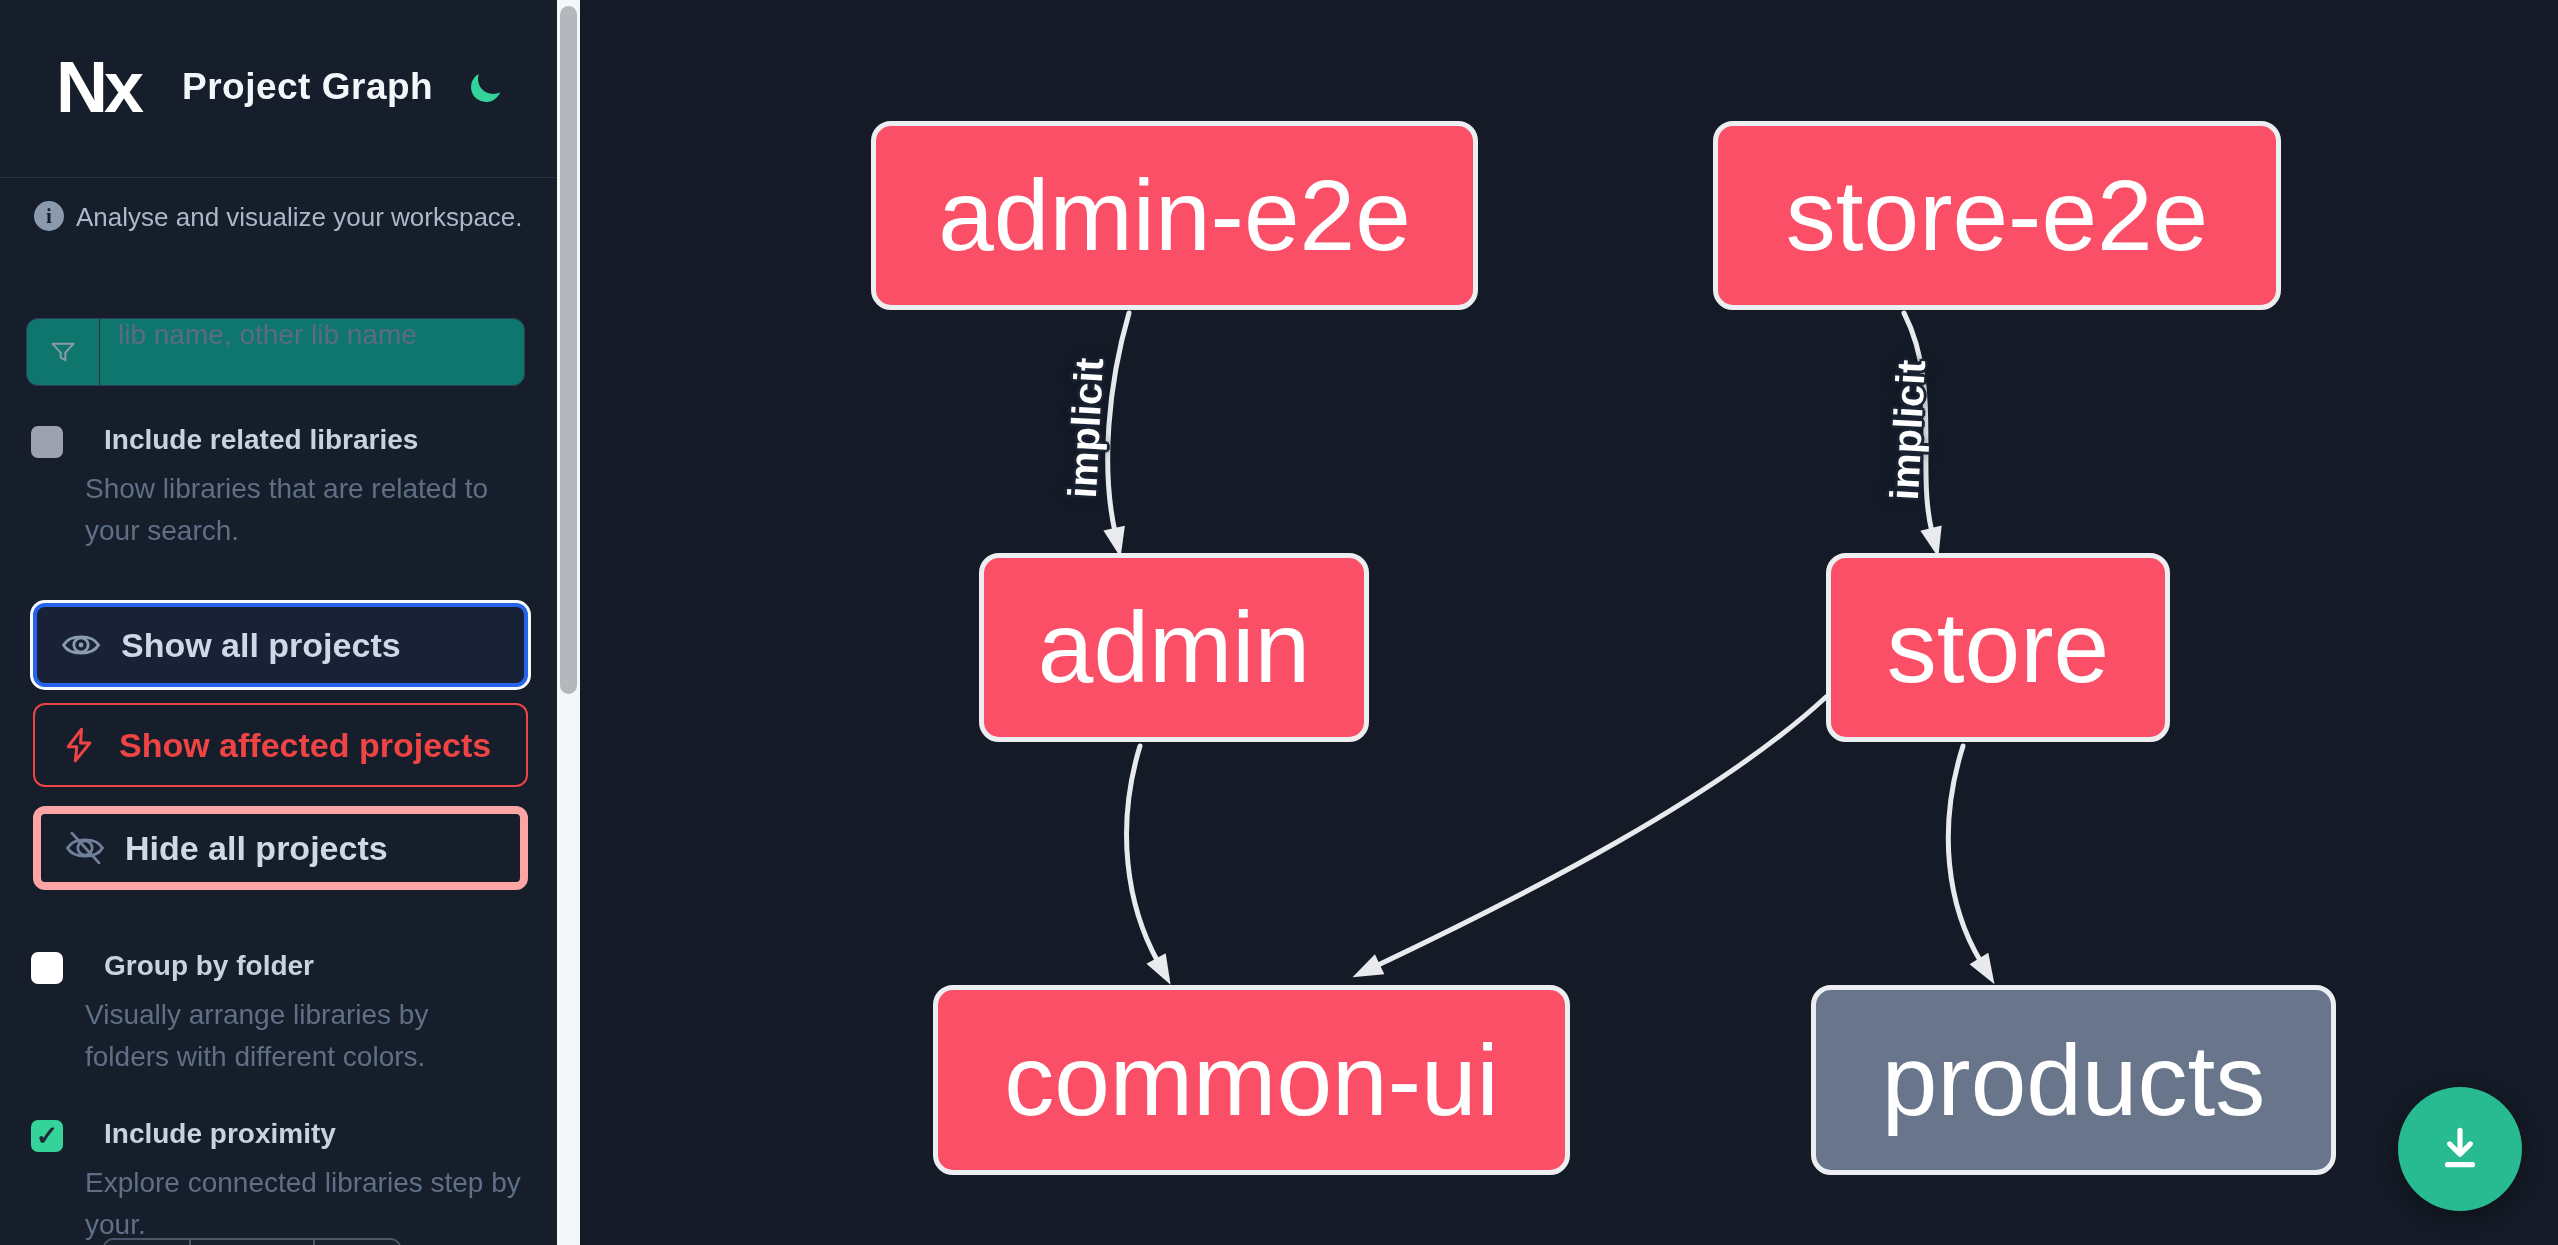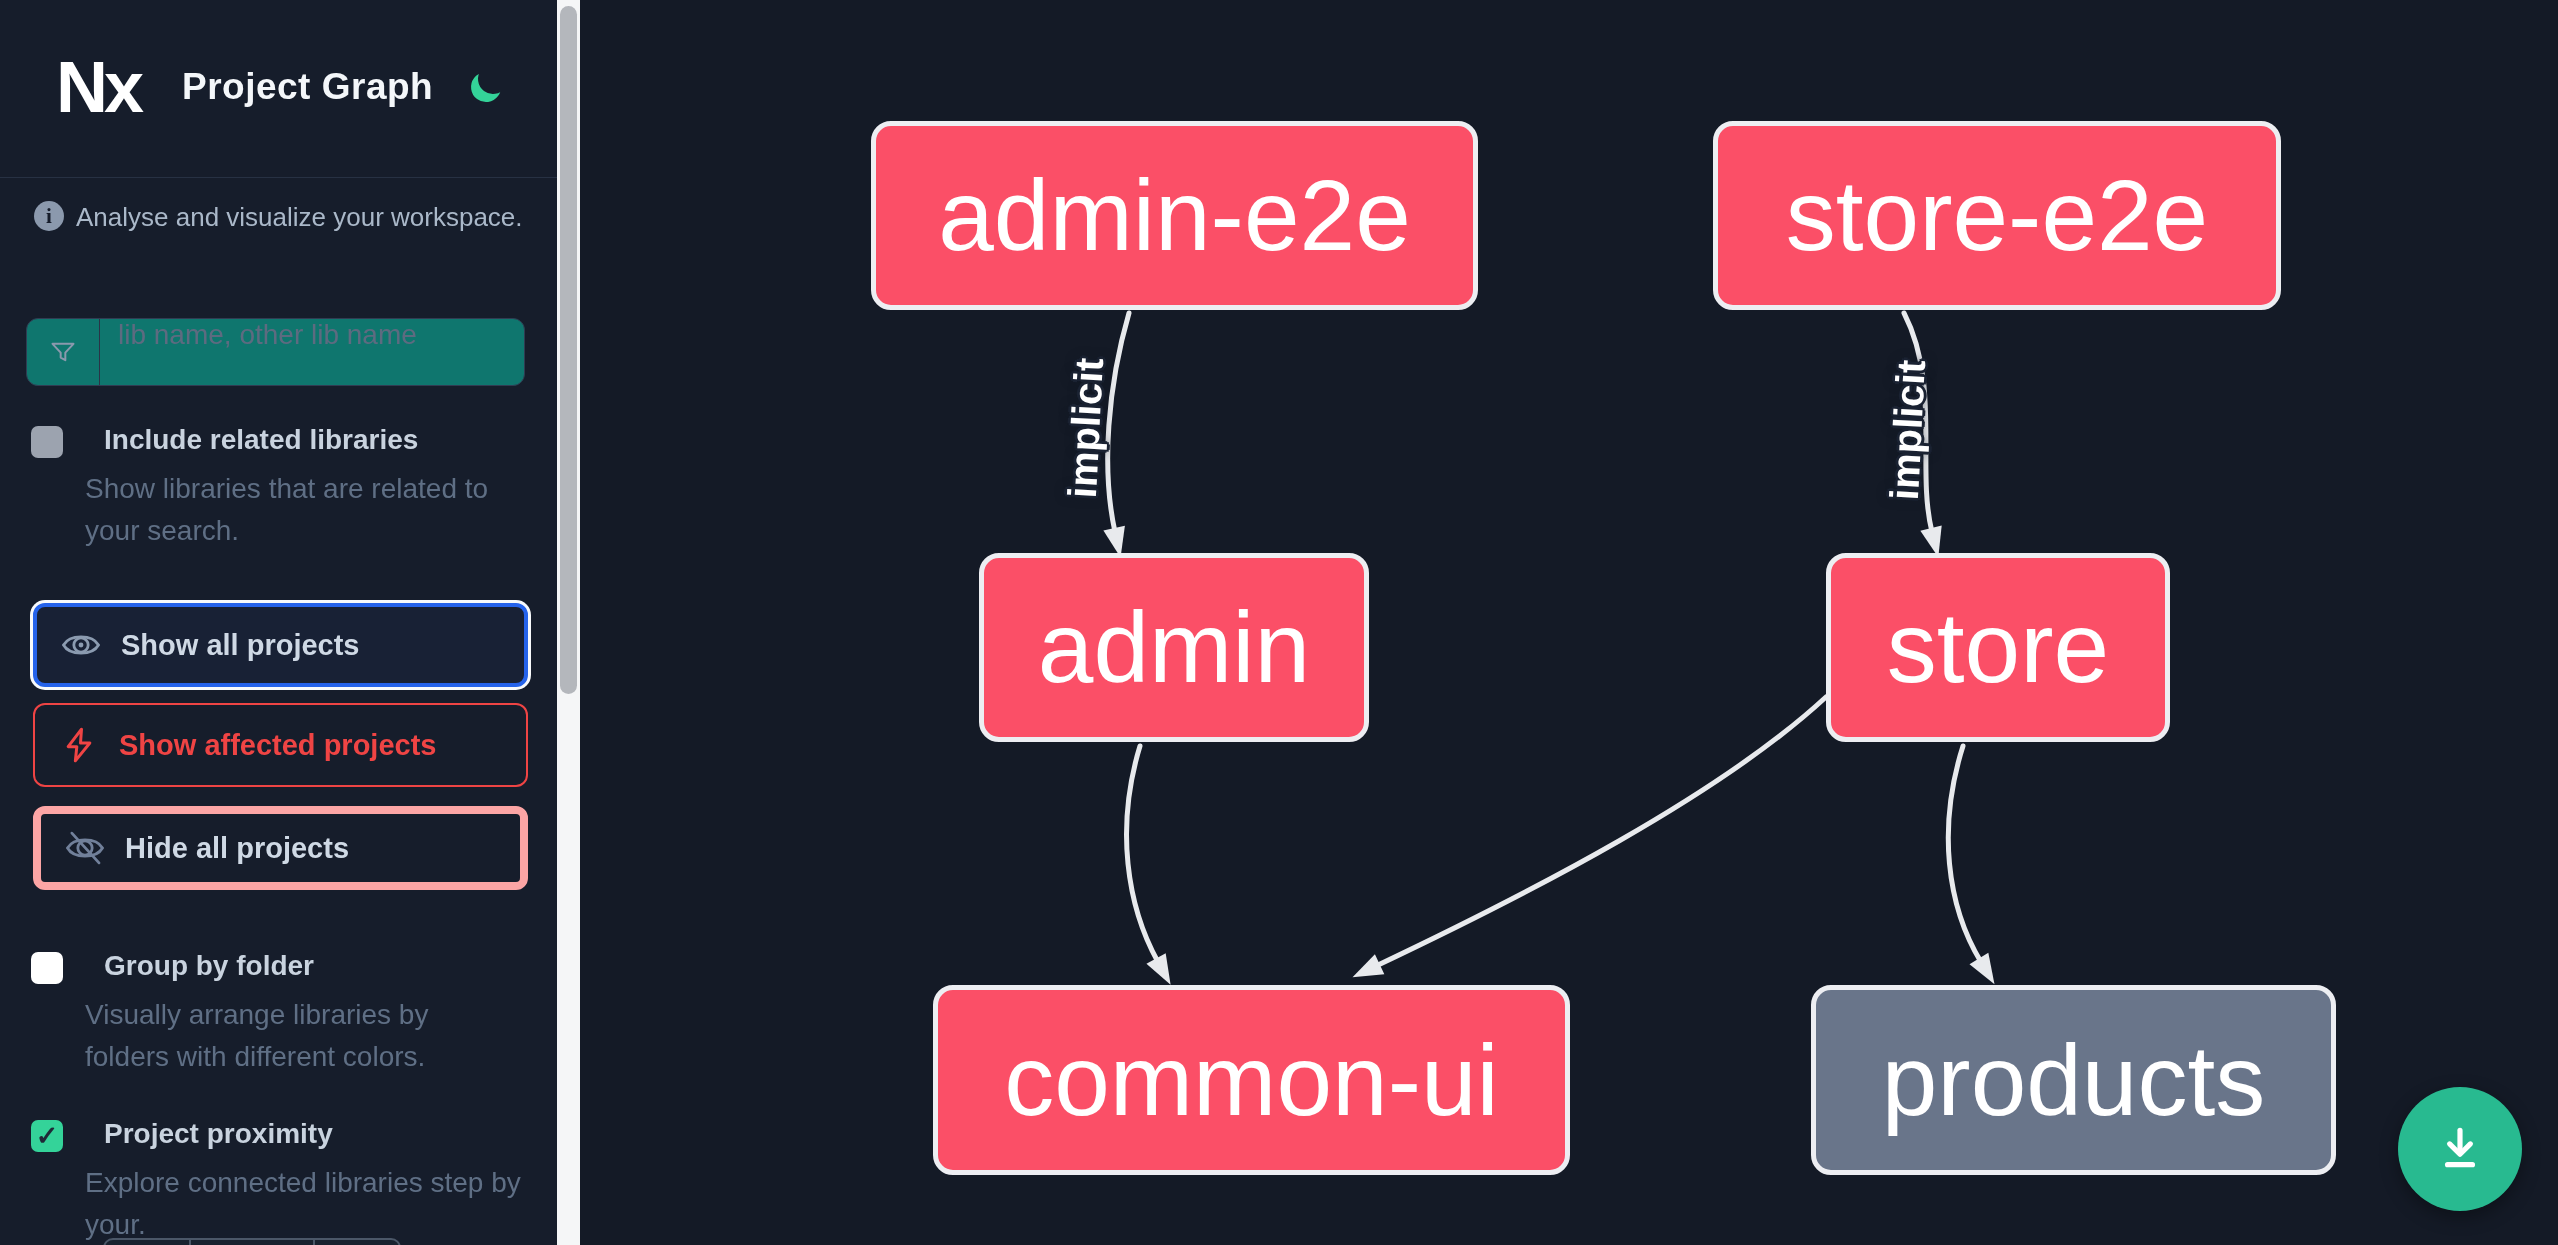--- a/index.html
+++ b/index.html
@@ -44,21 +44,21 @@
   .check-desc{position:absolute;left:59px;top:44px;font-size:28px;color:#5f6f85;line-height:42px;}
   .w450{width:450px;} .w430{width:430px;} .w470{width:470px;}
 
   .side-btn{left:33px;width:495px;height:84px;border-radius:12px;display:flex;
             align-items:center;cursor:pointer;box-sizing:border-box;background:transparent;}
   .btn-show-all{top:603px;background:#182135;border:4px solid #2563eb;
                 box-shadow:0 0 0 3px #f8fafc;}
   .btn-affected{top:703px;border:2px solid #ef4444;}
   .btn-hide{top:806px;border:8px solid #fca5a5;}
   .side-btn .ic{margin-left:22px;width:44px;height:44px;display:flex;align-items:center;justify-content:center;}
-  .side-btn .lbl{margin-left:18px;font-size:29px;font-weight:600;color:#cfd9e5;}
+  .side-btn .lbl{margin-left:18px;font-size:34px;font-weight:600;color:#cfd9e5;}
   .btn-affected .lbl{color:#ef4444;}
 
   .segctl{left:103px;top:1238px;width:294px;height:44px;border:2px solid #4b5768;
           border-radius:10px;display:grid;grid-template-columns:86px 124px 80px;background:#19222f;}
   .segctl > div{border-right:2px solid #4b5768;}
   .segctl > div:last-child{border-right:none;}
 
   
   .scroll-track{left:557px;top:0;width:23px;height:1245px;background:#f5f6f7;}
   .scroll-thumb{position:absolute;left:3px;top:6px;width:17px;height:688px;border-radius:9px;background:#b4b7bc;}
@@ -153,21 +153,21 @@
   </div>
 
   <div class="abs check-row" style="top:950px;height:140px;">
     <div class="checkbox white"></div>
     <div class="check-label">Group by folder</div>
     <div class="check-desc w430">Visually arrange libraries by folders with different colors.</div>
   </div>
 
   <div class="abs check-row" style="top:1118px;height:140px;">
     <div class="checkbox green">✓</div>
-    <div class="check-label">Project proximity</div>
+    <div class="check-label">Include proximity</div>
     <div class="check-desc w470">Explore connected libraries step by your.</div>
   </div>
 
   <div class="abs segctl">
     <div></div>
       <div></div>
       <div></div>
   </div>
 </div>
 

